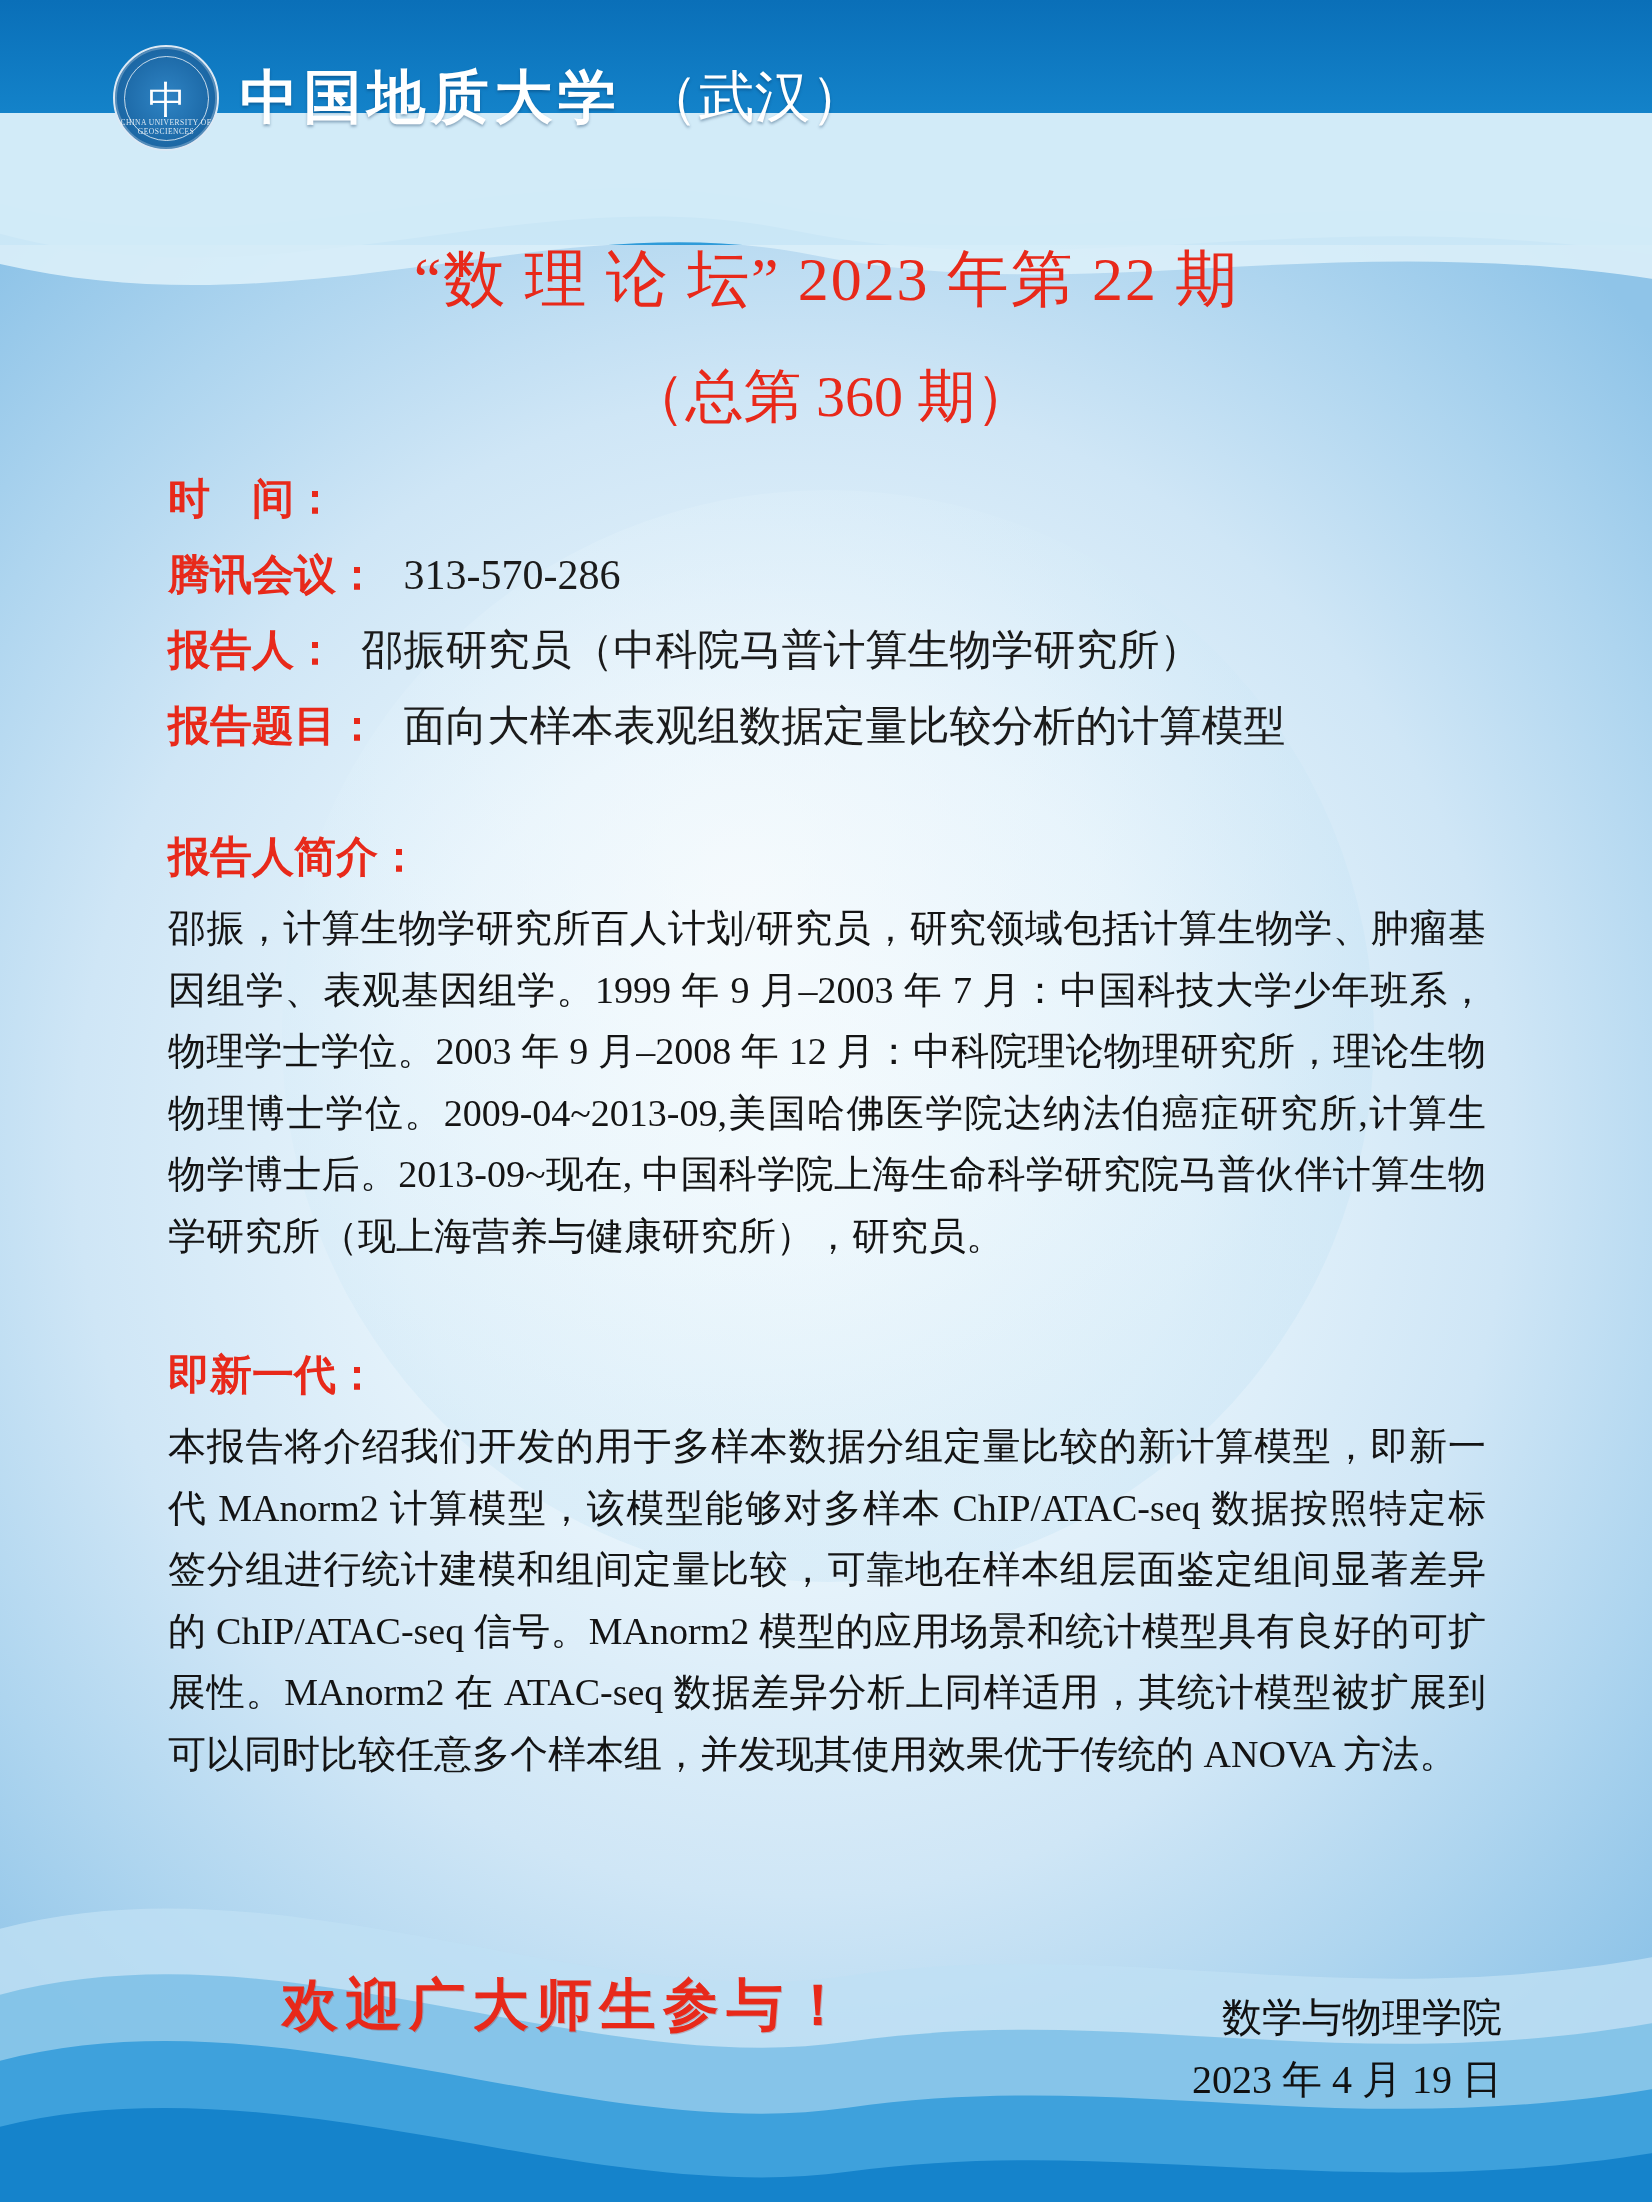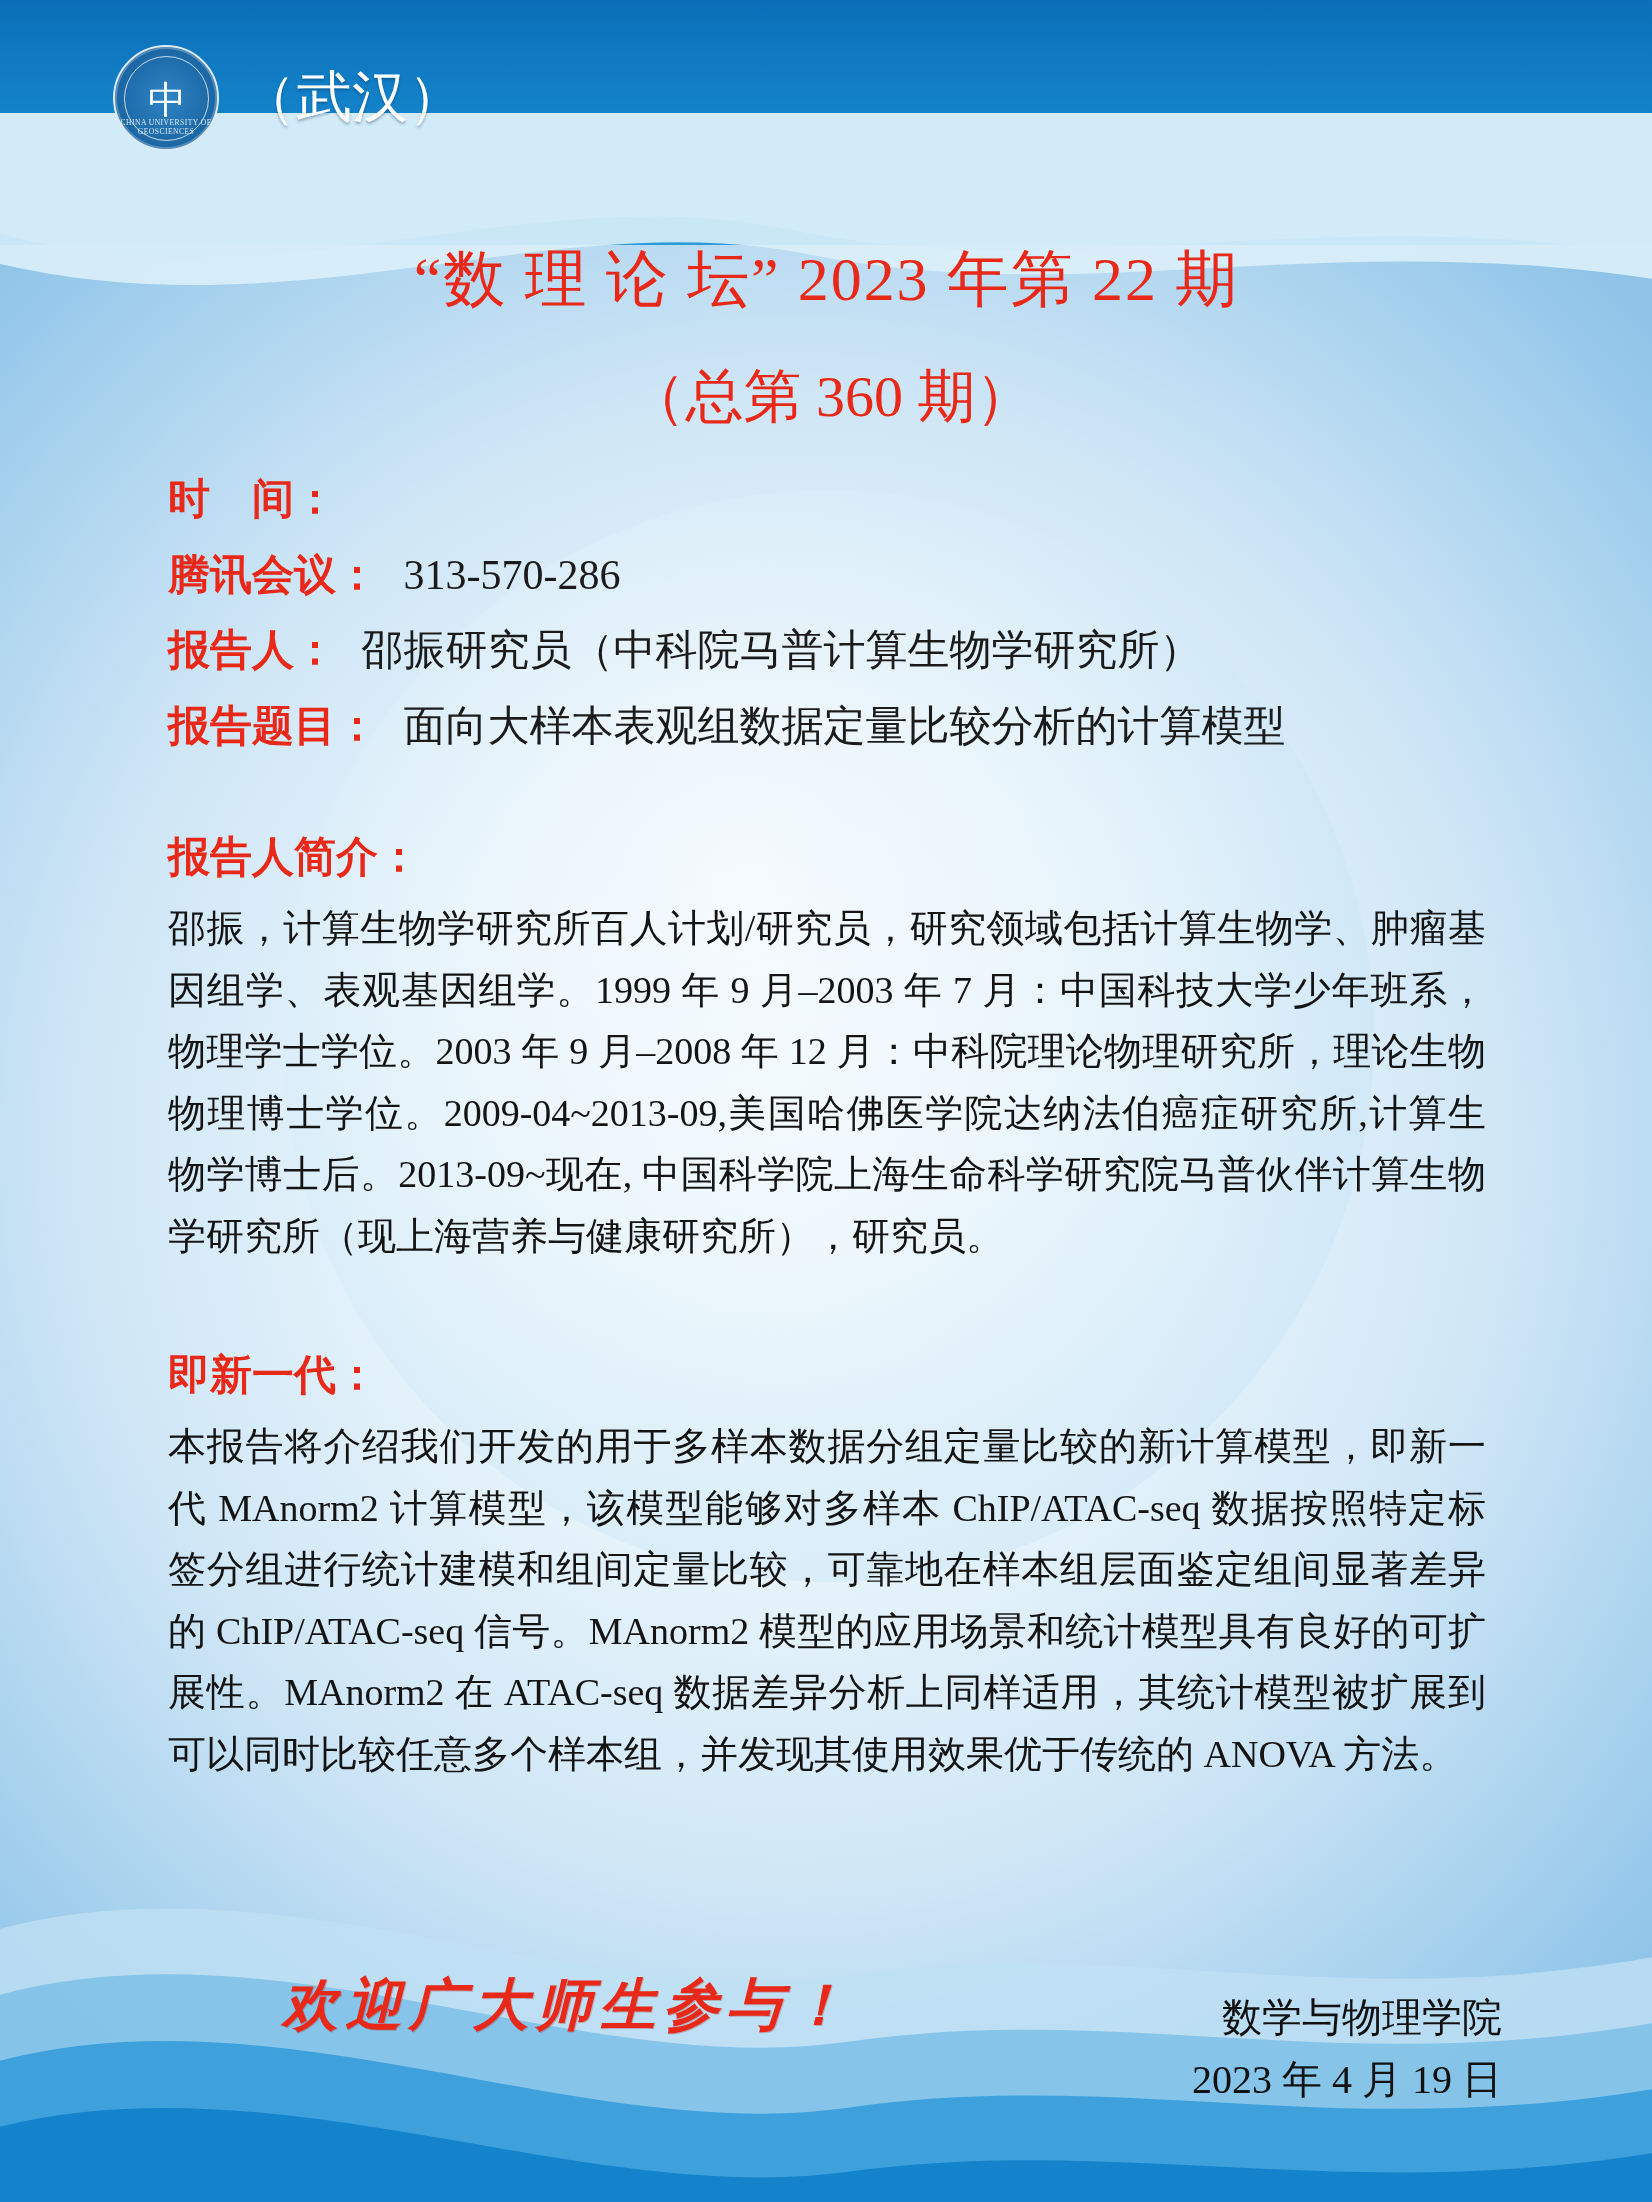--- a/index.html
+++ b/index.html
@@ -182,21 +182,20 @@
   .sec-bio { top: 829px; }
   .sec-abs { top: 1347px; }
 
   .welcome {
     position: absolute;
     left: 282px; top: 1968px;
     color: #e8291a;
     font-size: 56px;
     font-weight: bold;
     font-family: "DejaVu Sans", sans-serif;
-    font-style: italic;
     letter-spacing: 7.5px;
     text-shadow: 0.9px 0.9px 0 rgba(150,20,10,0.25);
   }
   .signature {
     position: absolute;
     right: 151px; top: 1987px;
     text-align: right;
     color: #111111;
     font-size: 40px;
     line-height: 1.55;
@@ -227,20 +226,21 @@
       <path d="M0,470 C300,392 620,560 900,520 C1190,478 1420,556 1755,500 L1755,620 L0,620 Z" fill="#3ea1dc"></path>
       <path d="M0,540 C300,466 620,626 900,588 C1190,548 1420,622 1755,568 L1755,620 L0,620 Z" fill="#1583cb"></path>
     </svg>
   </div>
 
   <div class="logo-row">
     <div class="seal">
       <div class="seal-mark">中</div>
       <div class="seal-arc">CHINA UNIVERSITY OF GEOSCIENCES</div>
     </div>
+    <div class="univ-name">中国地质大学</div>
     <div class="univ-city">（武汉）</div>
   </div>
 
   <div class="content">
 
     <div class="title-main">“数 理 论 坛” 2023 年第 22 期</div>
     <div class="title-sub">（总第 360 期）</div>
 
     <div class="info-block">
       <div class="info-line">

